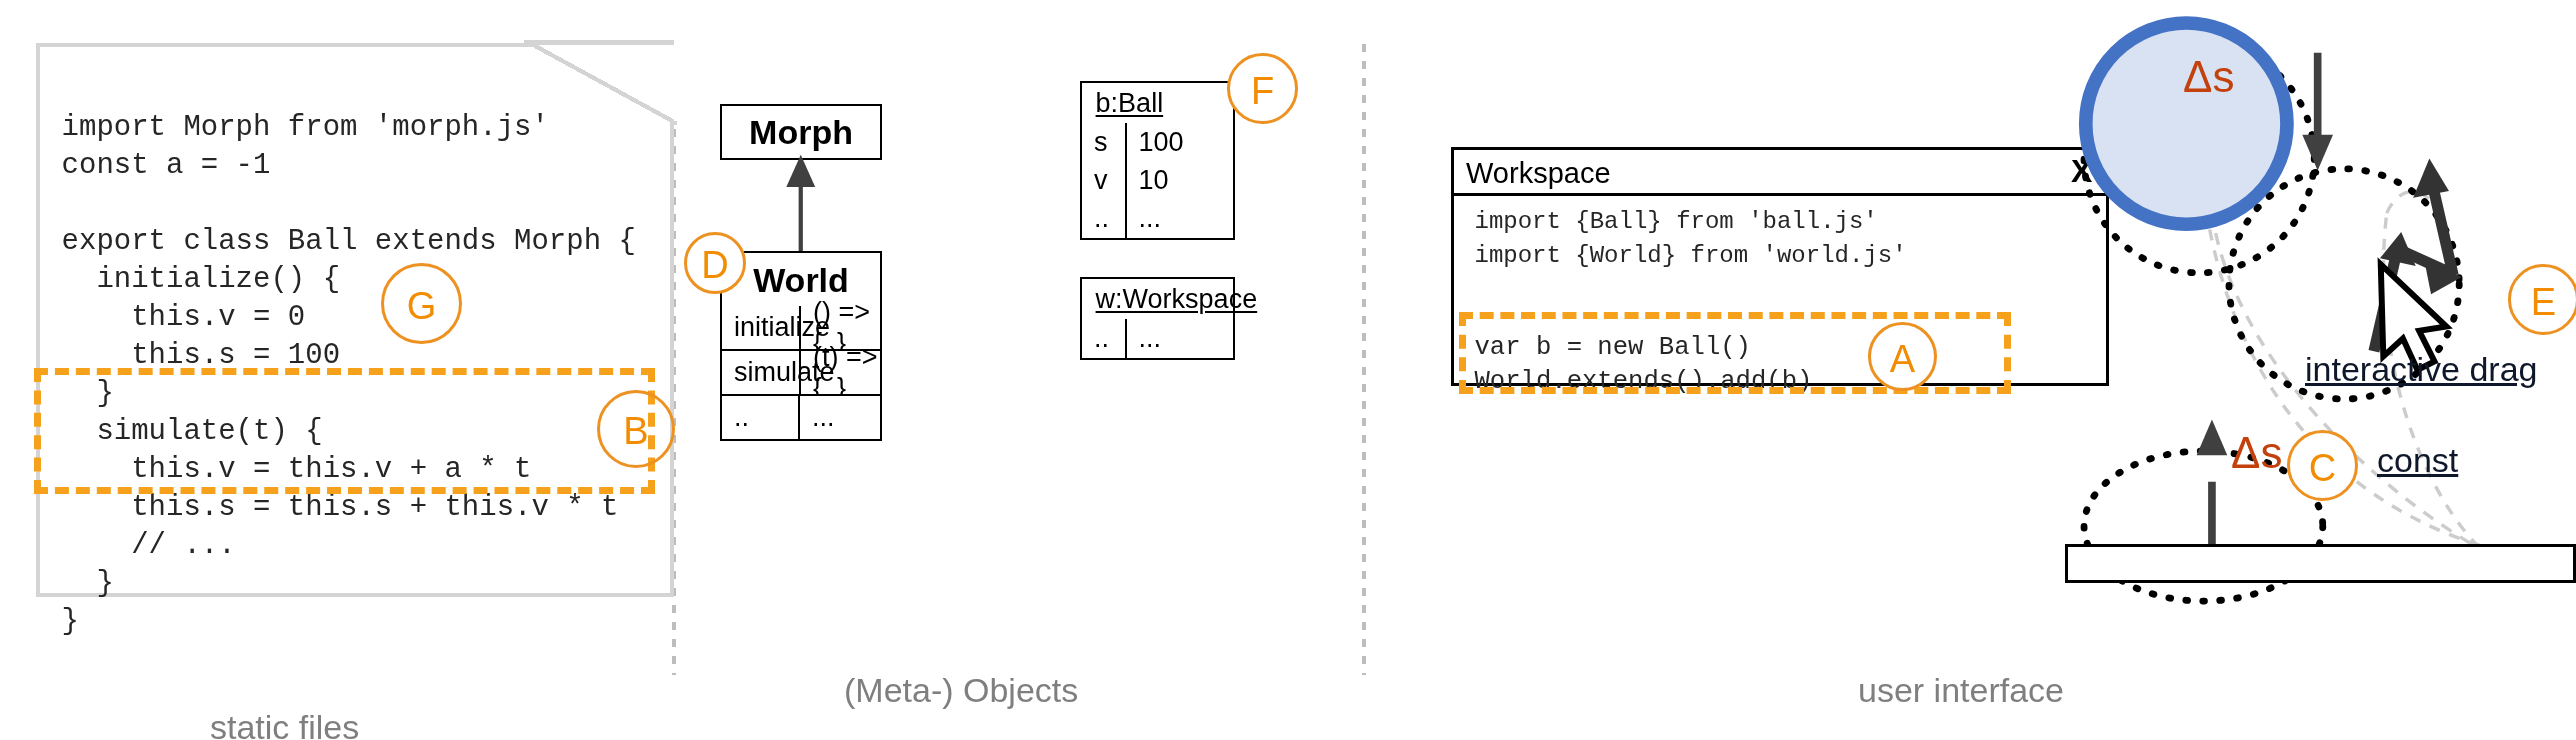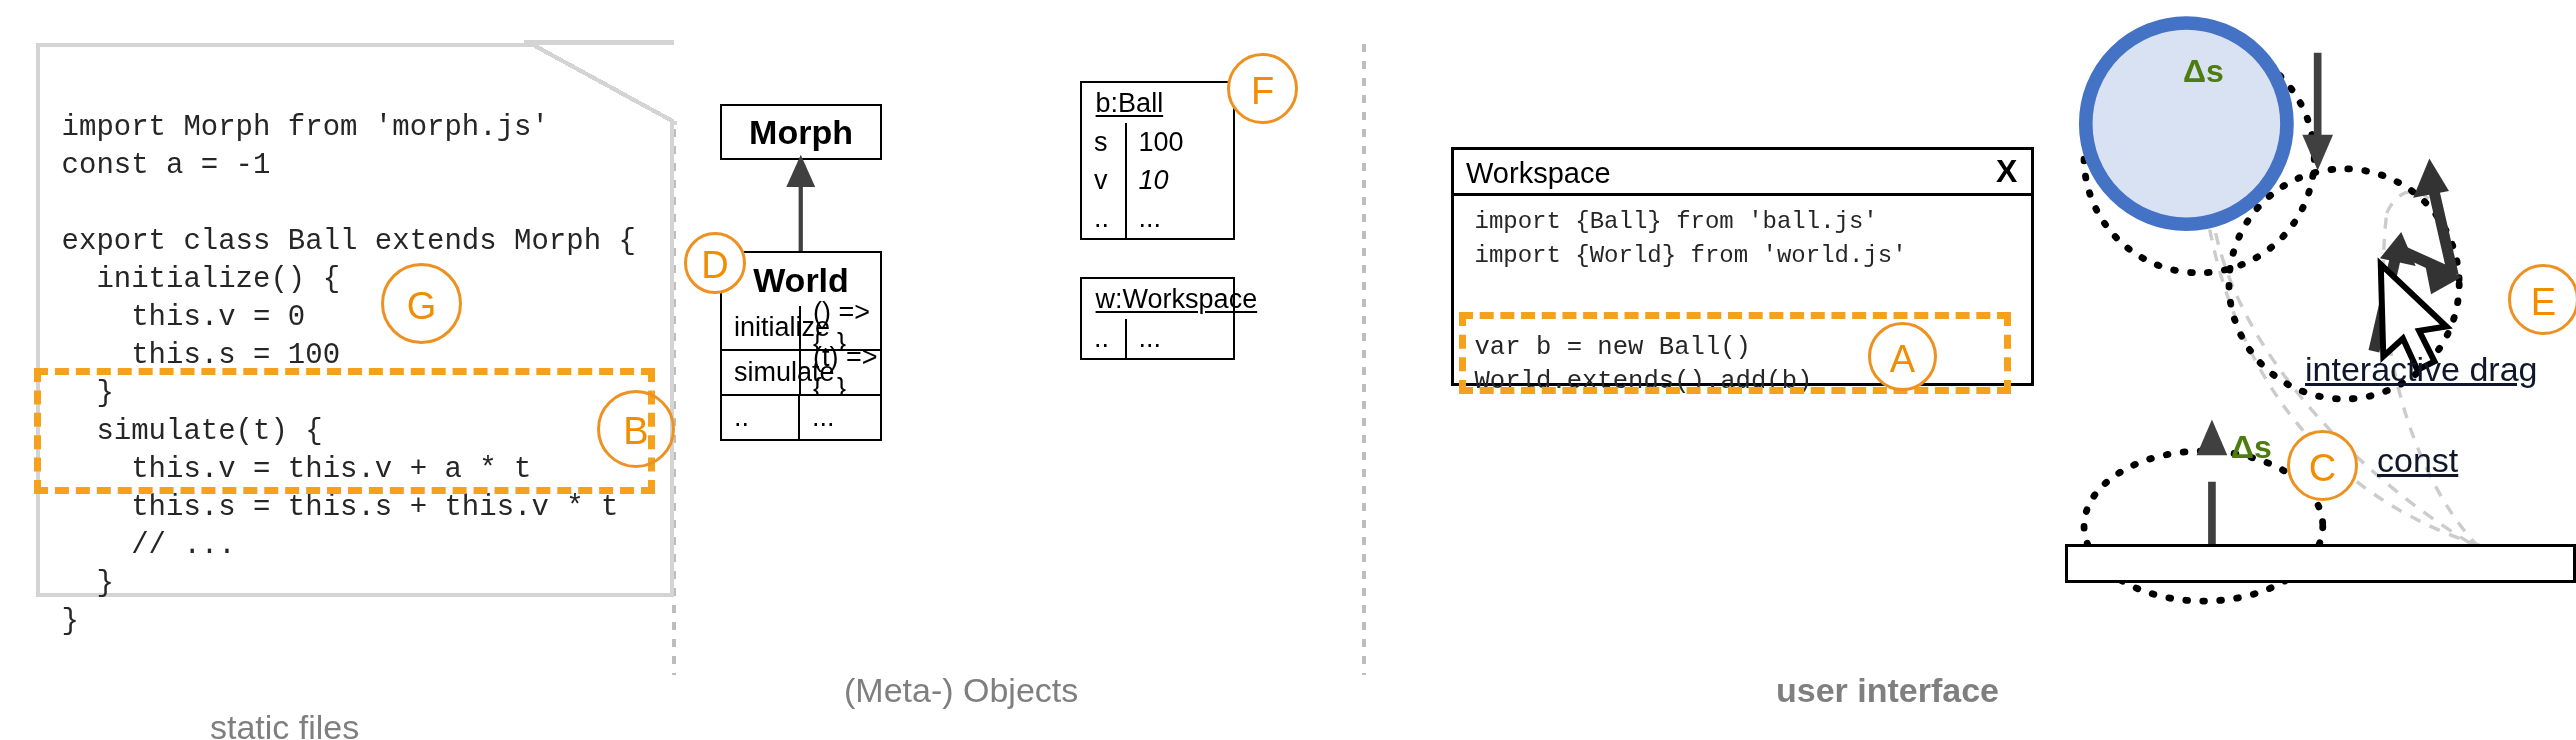--- a/index.html
+++ b/index.html
@@ -86,21 +86,21 @@
   .uml-cell.sep{border-left:2.6px solid #000;}
 
   .obj-head{
     display:flex;align-items:center;box-sizing:border-box;padding-left:13.6px;
     font-size:27px;color:#000;
   }
   .obj-head u{text-decoration:underline;text-underline-offset:2.6px;}
 
   
   #workspace{
-    position:absolute;left:1451px;top:147px;width:583px;height:239px;
+    position:absolute;left:1451px;top:147px;width:658px;height:239px;
     border:3.4px solid #000;box-sizing:border-box;background:#fff;
   }
   #ws-titlebar{
     position:relative;height:46px;border-bottom:3.4px solid #000;box-sizing:border-box;
   }
   #ws-title{position:absolute;left:12px;top:6.8px;font-size:29px;color:#000;}
   #ws-close{position:absolute;right:13.6px;top:3.4px;font-size:32px;font-weight:bold;color:#000;}
   #ws-code{
     position:absolute;left:20.5px;top:55px;
     font-family:"Liberation Mono",monospace;font-size:24px;line-height:34px;
@@ -112,21 +112,21 @@
     color:#262626;white-space:pre;
   }
 
   
   #phys{position:absolute;left:1986px;top:0px;width:590px;height:648px;}
   #ground{
     position:absolute;left:2065px;top:544px;width:511px;height:39px;
     border:3.4px solid #000;box-sizing:border-box;background:#fff;
   }
   .deltas{
-    position:absolute;font-size:32px;font-weight:bold;color:#4d7c0f;line-height:1;
+    position:absolute;font-size:44px;font-weight:normal;color:#c2410c;line-height:1;
   }
 </style>
 </head>
 <body>
 
 <div id="stage">
 
   <div class="divider" style="left:672px;"></div>
   <div class="divider" style="left:1362px;"></div>
 
@@ -207,21 +207,21 @@
   </div>
   <div class="umlbox" style="left:1080px;top:123px;width:155px;height:41px;border-top-width:0;">
     <div style="display:flex;height:100%;">
       <div class="uml-cell" style="width:43px;">s</div>
       <div class="uml-cell sep" style="width:110px;">100</div>
     </div>
   </div>
   <div class="umlbox" style="left:1080px;top:161px;width:155px;height:41px;border-top-width:0;">
     <div style="display:flex;height:100%;">
       <div class="uml-cell" style="width:43px;">v</div>
-      <div class="uml-cell sep" style="width:110px;font-style:italic;">10</div>
+      <div class="uml-cell sep" style="width:110px;">10</div>
     </div>
   </div>
   <div class="umlbox" style="left:1080px;top:199px;width:155px;height:41px;border-top-width:0;">
     <div style="display:flex;height:100%;">
       <div class="uml-cell" style="width:43px;">..</div>
       <div class="uml-cell sep" style="width:110px;">...</div>
     </div>
   </div>
 
   <div class="marker" style="left:1227px;top:53px;width:65px;height:65px;background:#fff;">
@@ -311,16 +311,16 @@
   <div class="marker" style="left:2287px;top:430px;width:65px;height:65px;background:#fff;">
     <span>C</span>
   </div>
   <div class="orange-label" style="left:2377px;top:443px;">const</div>
 
   <div class="marker" style="left:2508px;top:264px;width:65px;height:65px;background:#fff;">
     <span>E</span>
   </div>
   <div class="orange-label" style="left:2305px;top:352px;">interactive drag</div>
 
-  <div class="caption" style="left:1776px;top:673px;font-weight:bold;">user interface</div>
+  <div class="caption" style="left:1858px;top:673px;">user interface</div>
 
 </div>
 
 
 </body></html>

